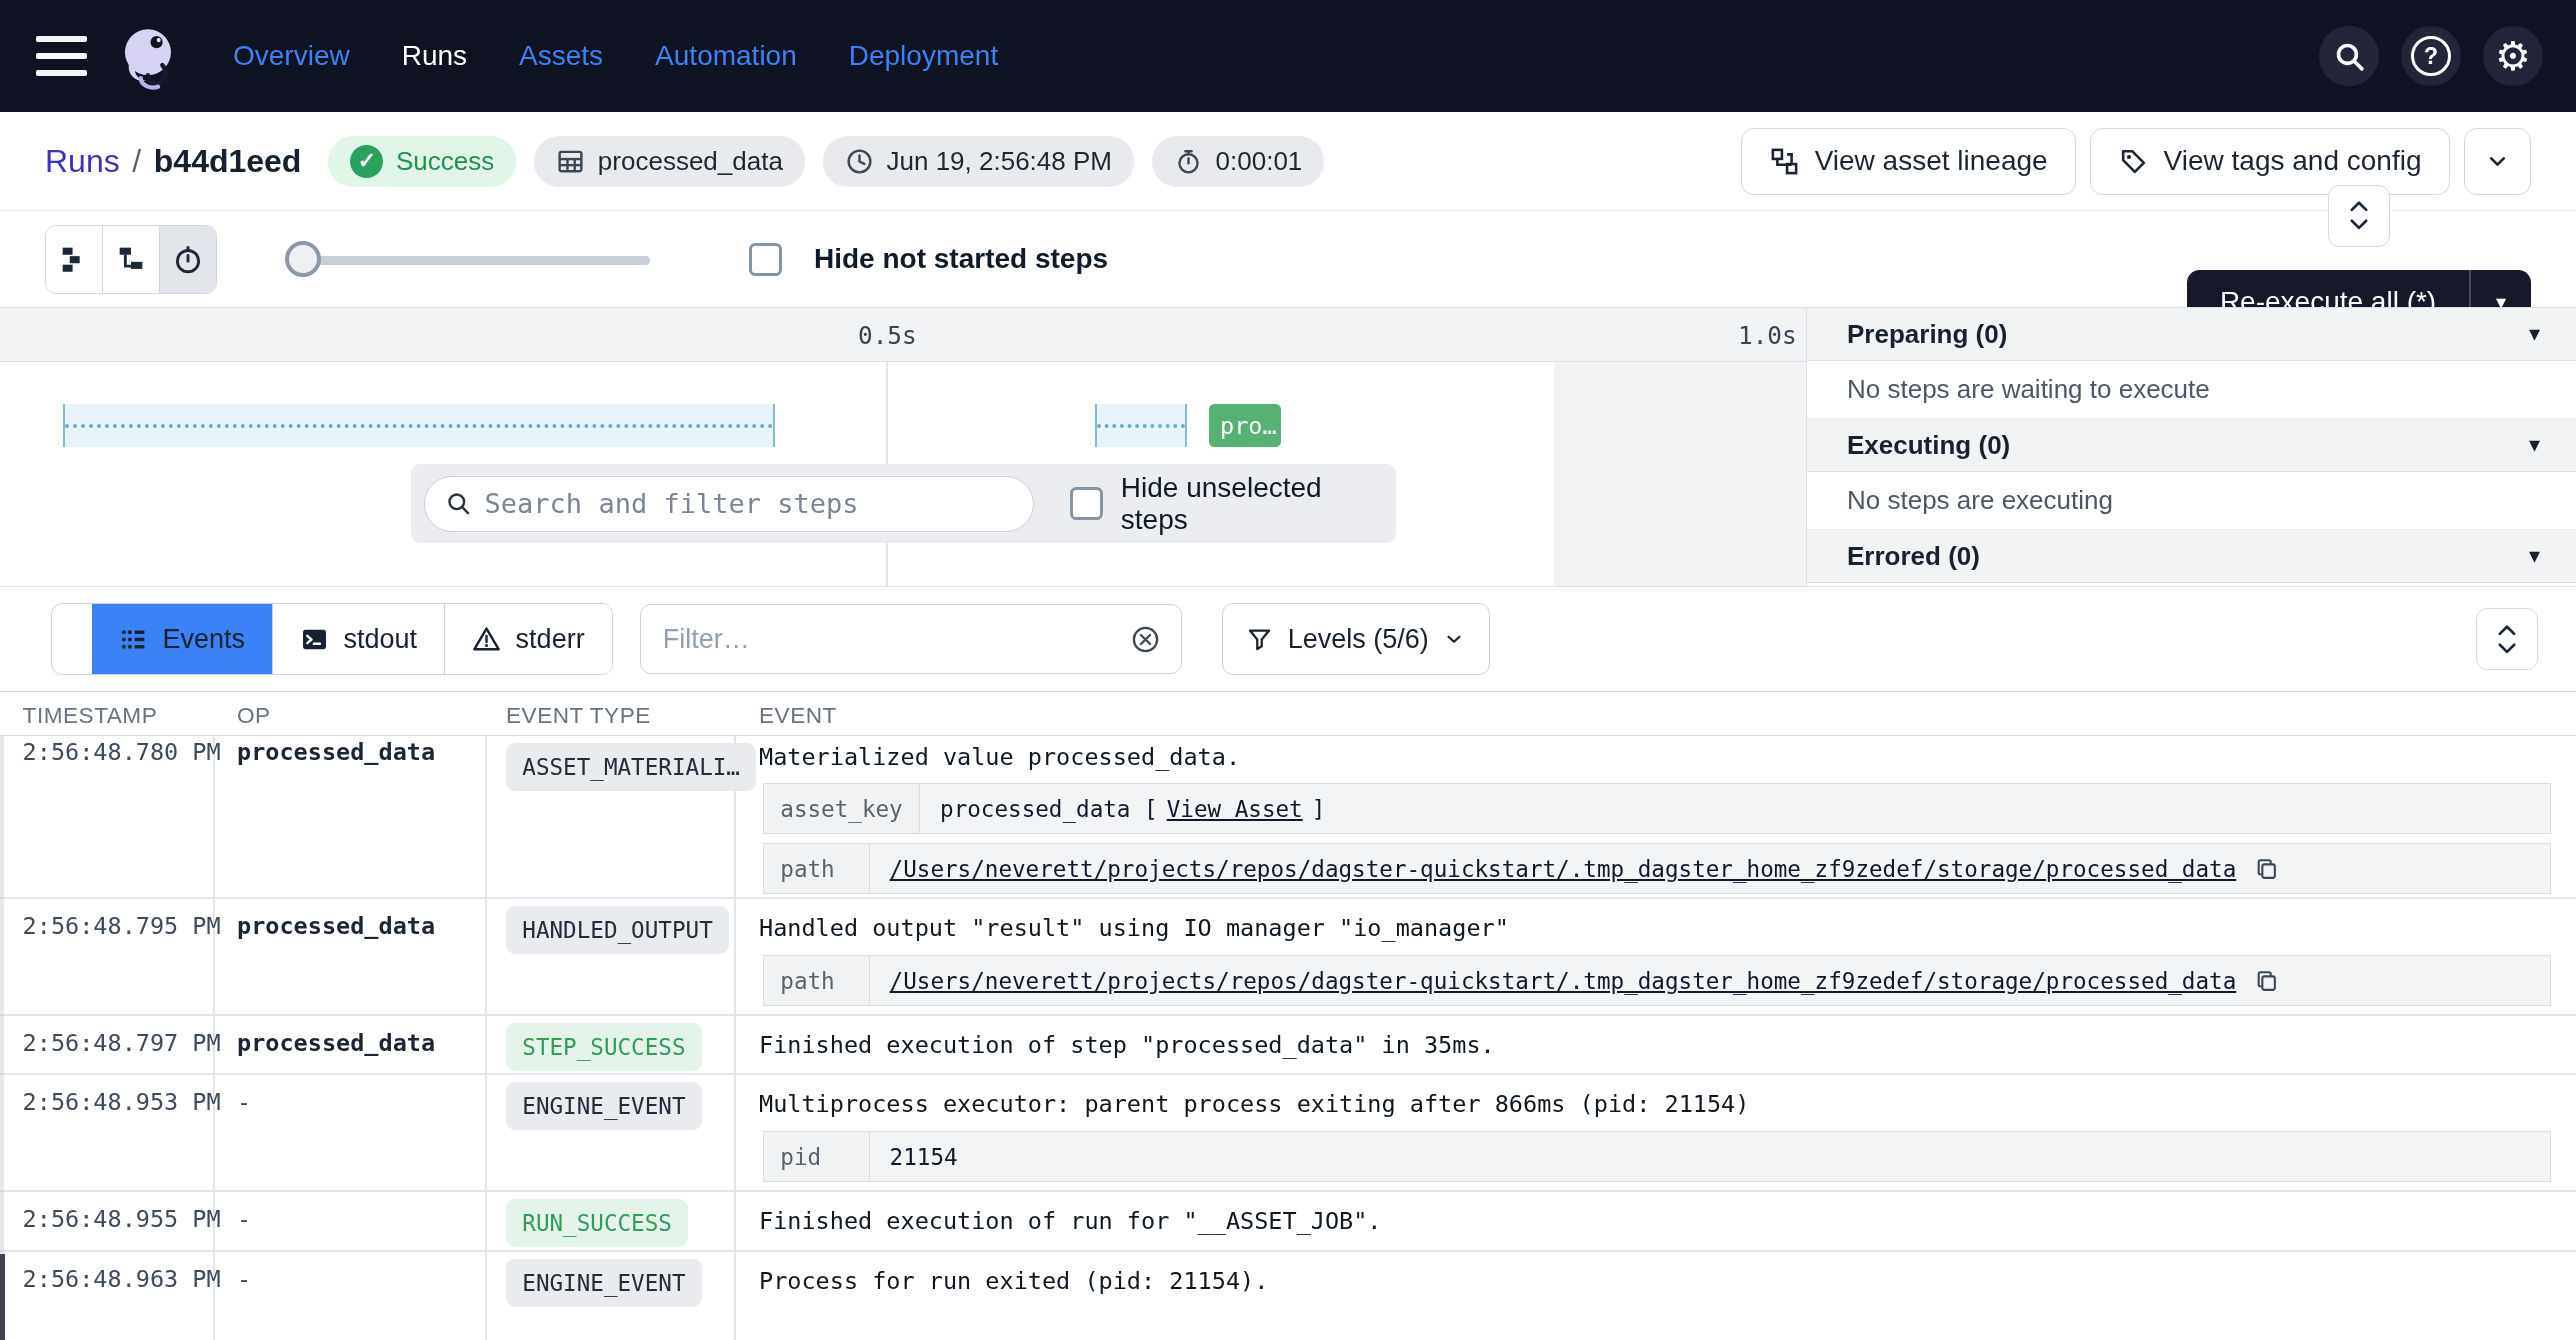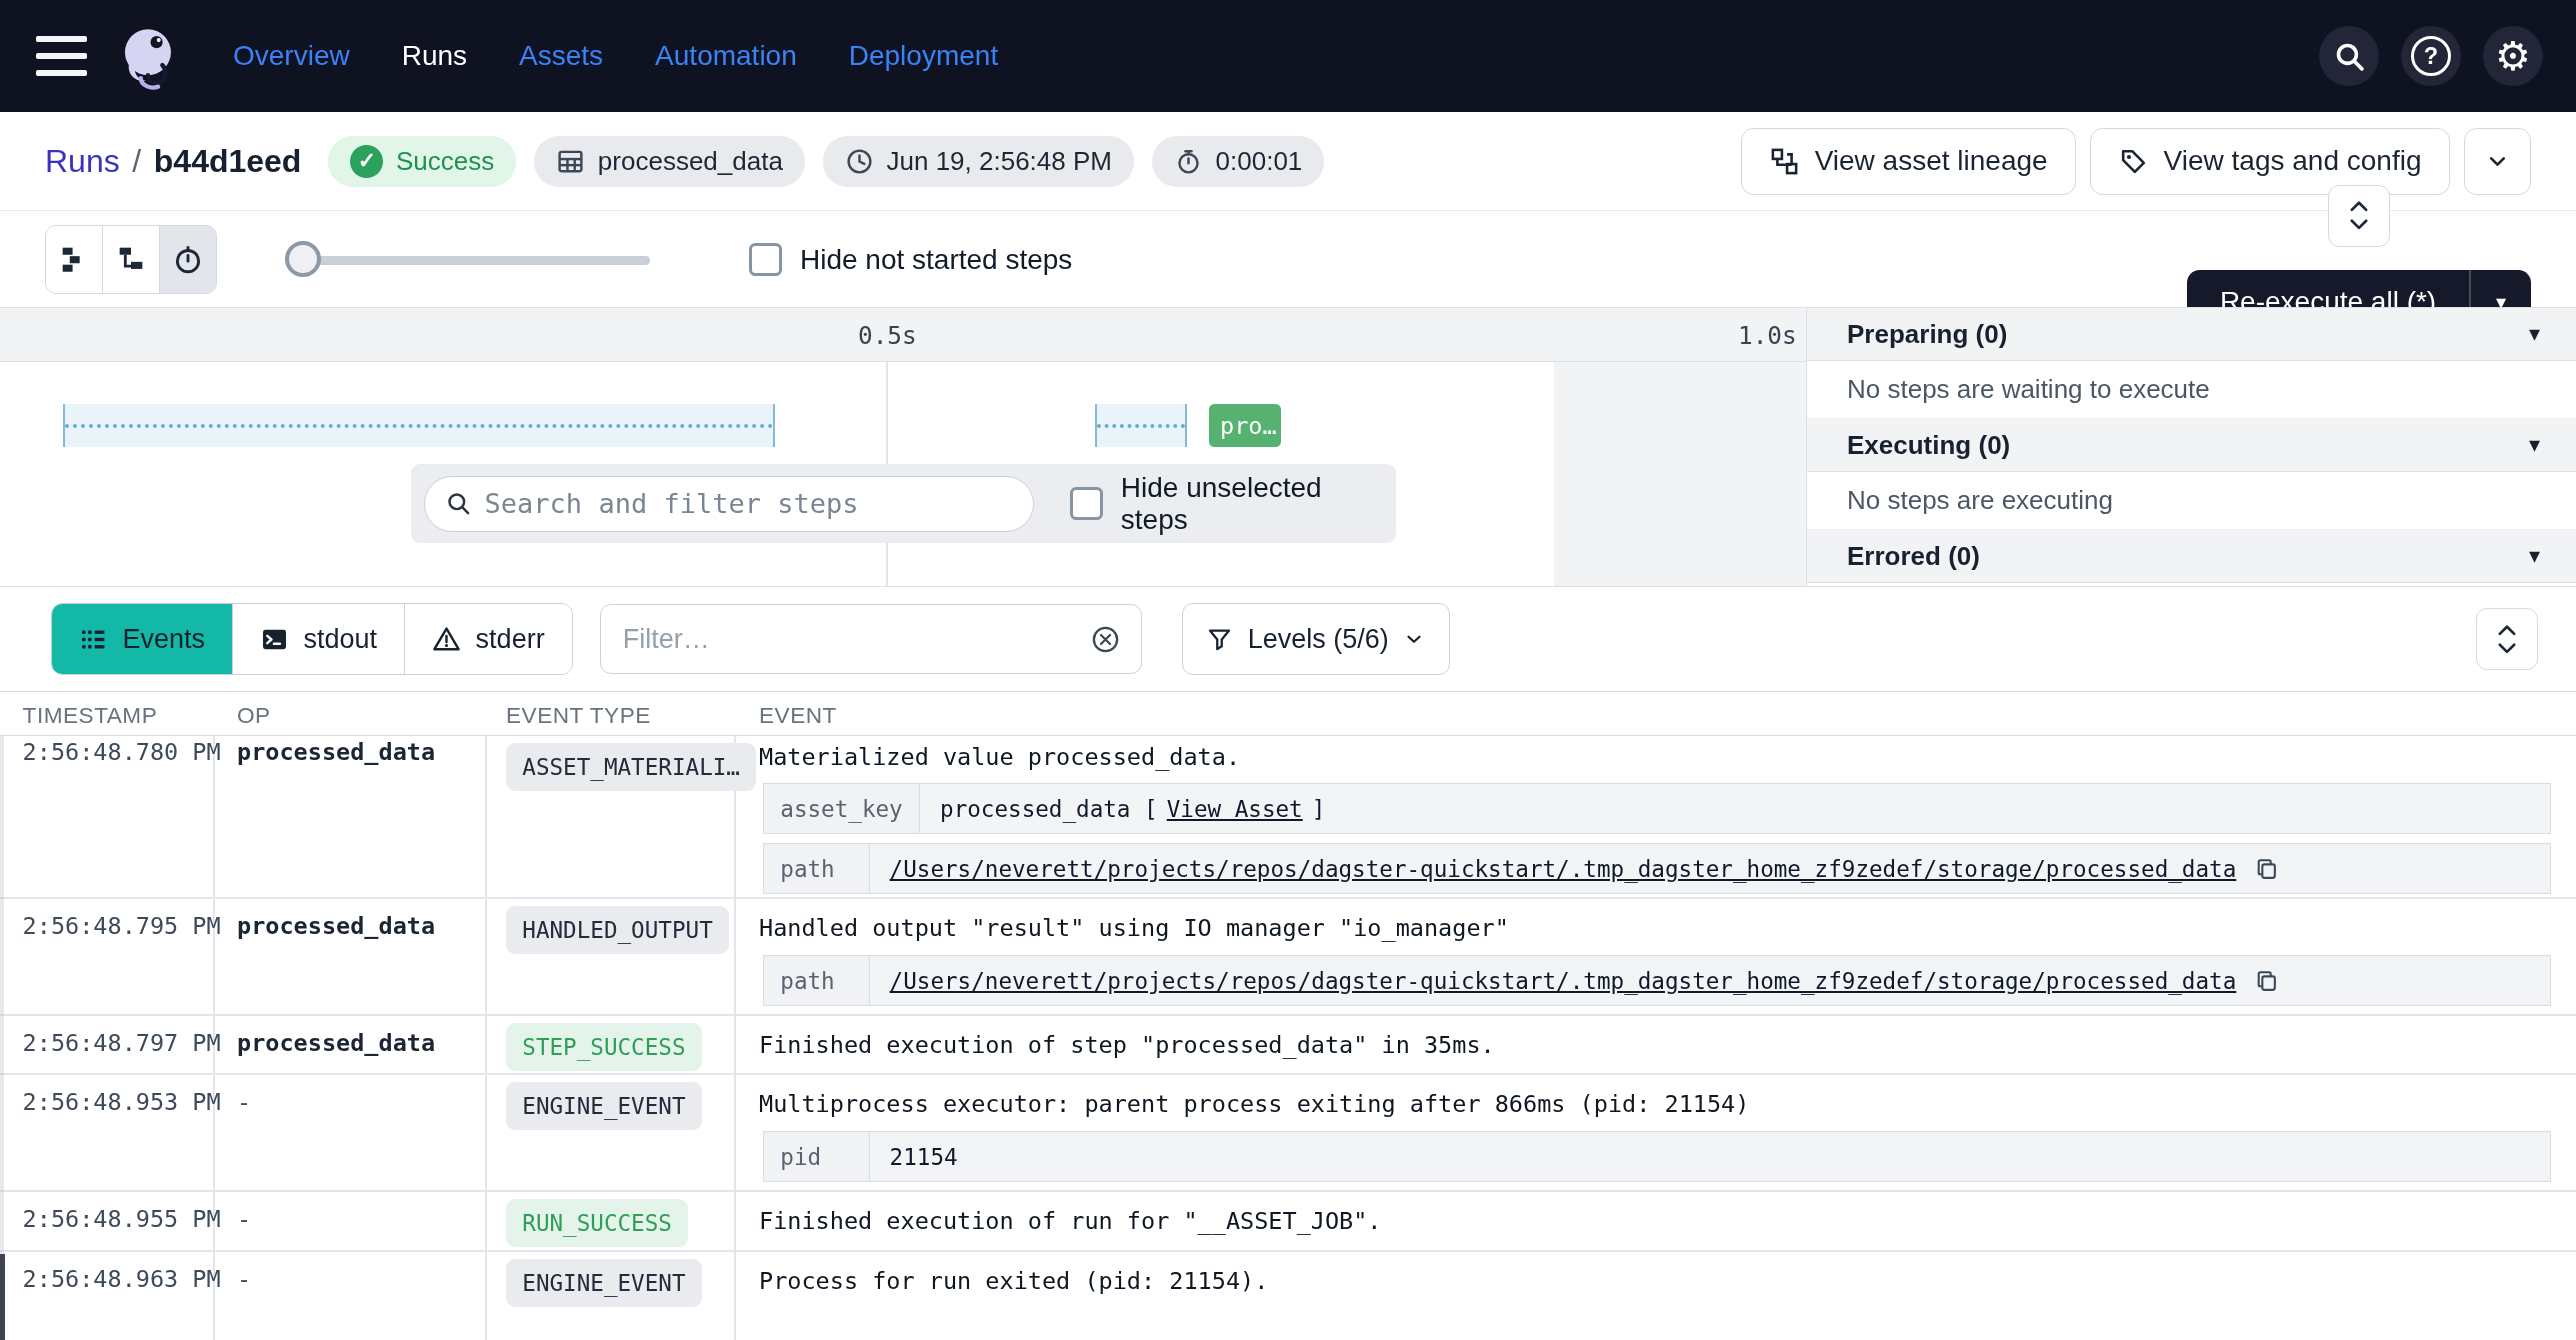--- a/index.html
+++ b/index.html
@@ -46,21 +46,21 @@
            display:flex;align-items:center;padding:0 45px;box-sizing:border-box;}
   .segmented{display:flex;border:1.8px solid #d4d9de;border-radius:11px;overflow:hidden;height:67px;}
   .segbtn{width:56px;display:flex;align-items:center;justify-content:center;background:#fff;
           border-right:1.8px solid #d4d9de;cursor:pointer;color:#1d2736;}
   .segbtn:last-child{border-right:none;}
   .segbtn.active{background:#e2e5e9;}
   .slider{position:relative;width:361px;height:36px;margin-left:72px;cursor:pointer;}
   .slider .track{position:absolute;left:0;top:14.5px;width:361px;height:9px;background:#c9cfd7;border-radius:4.5px;}
   .slider .handle{position:absolute;left:-3.6px;top:0;width:36px;height:36px;border-radius:50%;
                   background:#eef0f3;border:4.5px solid #8d99a6;box-sizing:border-box;}
-  .checkrow{display:flex;align-items:flex-end;gap:18px;margin-left:99px;}
+  .checkrow{display:flex;align-items:flex-start;gap:32px;margin-left:99px;font-weight:bold;}
   .checkbox{width:33px;height:33px;border:3.6px solid #8794a2;border-radius:6.3px;background:#fff;
             box-sizing:border-box;cursor:pointer;}
   .checklabel{font-size:28px;color:#101b29;}
   .toolbar-right{margin-left:auto;display:flex;gap:23.5px;align-items:center;flex-direction:column;}
   .expandbtn{width:60px;height:60px;border:1.8px solid #d6dade;border-radius:11px;background:#fff;
              display:flex;flex-direction:column;align-items:center;justify-content:center;gap:5.4px;
              color:#1d2736;cursor:pointer;}
   .reexec{height:63px;background:#151929;border-radius:12.6px;display:flex;align-items:center;
           color:#fff;cursor:pointer;overflow:hidden;}
   .reexec .label{padding:0 33px;font-size:28px;}
@@ -107,21 +107,21 @@
   .sect-b{height:58px;display:flex;align-items:center;padding-left:40px;font-size:26px;color:#4b5766;
           border-bottom:1.8px solid #eceef1;box-sizing:border-box;background:#fff;}
 
   
   .logbar{position:absolute;left:0;top:587px;width:2576px;height:104px;background:#fff;display:flex;
           align-items:center;padding:0 38px 0 51px;box-sizing:border-box;}
   .tabs{display:flex;border:1.8px solid #ccd2d9;border-radius:11px;overflow:hidden;height:70px;}
   .tab{display:flex;align-items:center;gap:14.5px;padding:0 27px;font-size:27px;color:#18212f;
        border-right:1.8px solid #ccd2d9;background:#fff;cursor:pointer;}
   .tab:last-child{border-right:none;}
-  .tab.active{background:#14b8a6;}
+  .tab.active{background:#3b82f6;margin-left:40px;}
   .filterbox{margin-left:27px;width:542px;height:70px;border:1.8px solid #ccd2d9;border-radius:11px;
              display:flex;align-items:center;padding:0 20px;box-sizing:border-box;background:#fff;}
   .filterbox input{border:none;outline:none;flex:1;font-size:27px;color:#2a3442;
                    font-family:"Liberation Sans",sans-serif;}
   .filterbox input::placeholder{color:#95a0ad;}
   .levelsbtn{margin-left:40px;height:70px;border:1.8px solid #ccd2d9;border-radius:11px;background:#fff;
              display:flex;align-items:center;gap:14.5px;padding:0 23.5px;font-size:27px;color:#18212f;cursor:pointer;}
   .logbar .expandbtn{margin-left:auto;}
 
   

